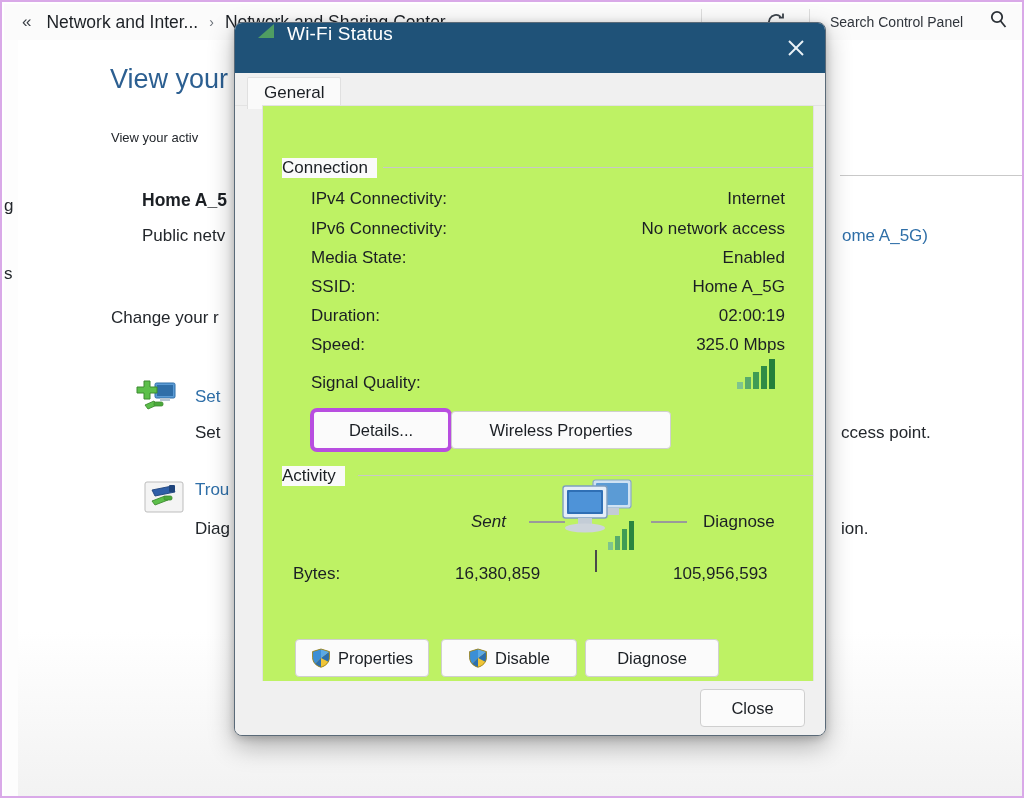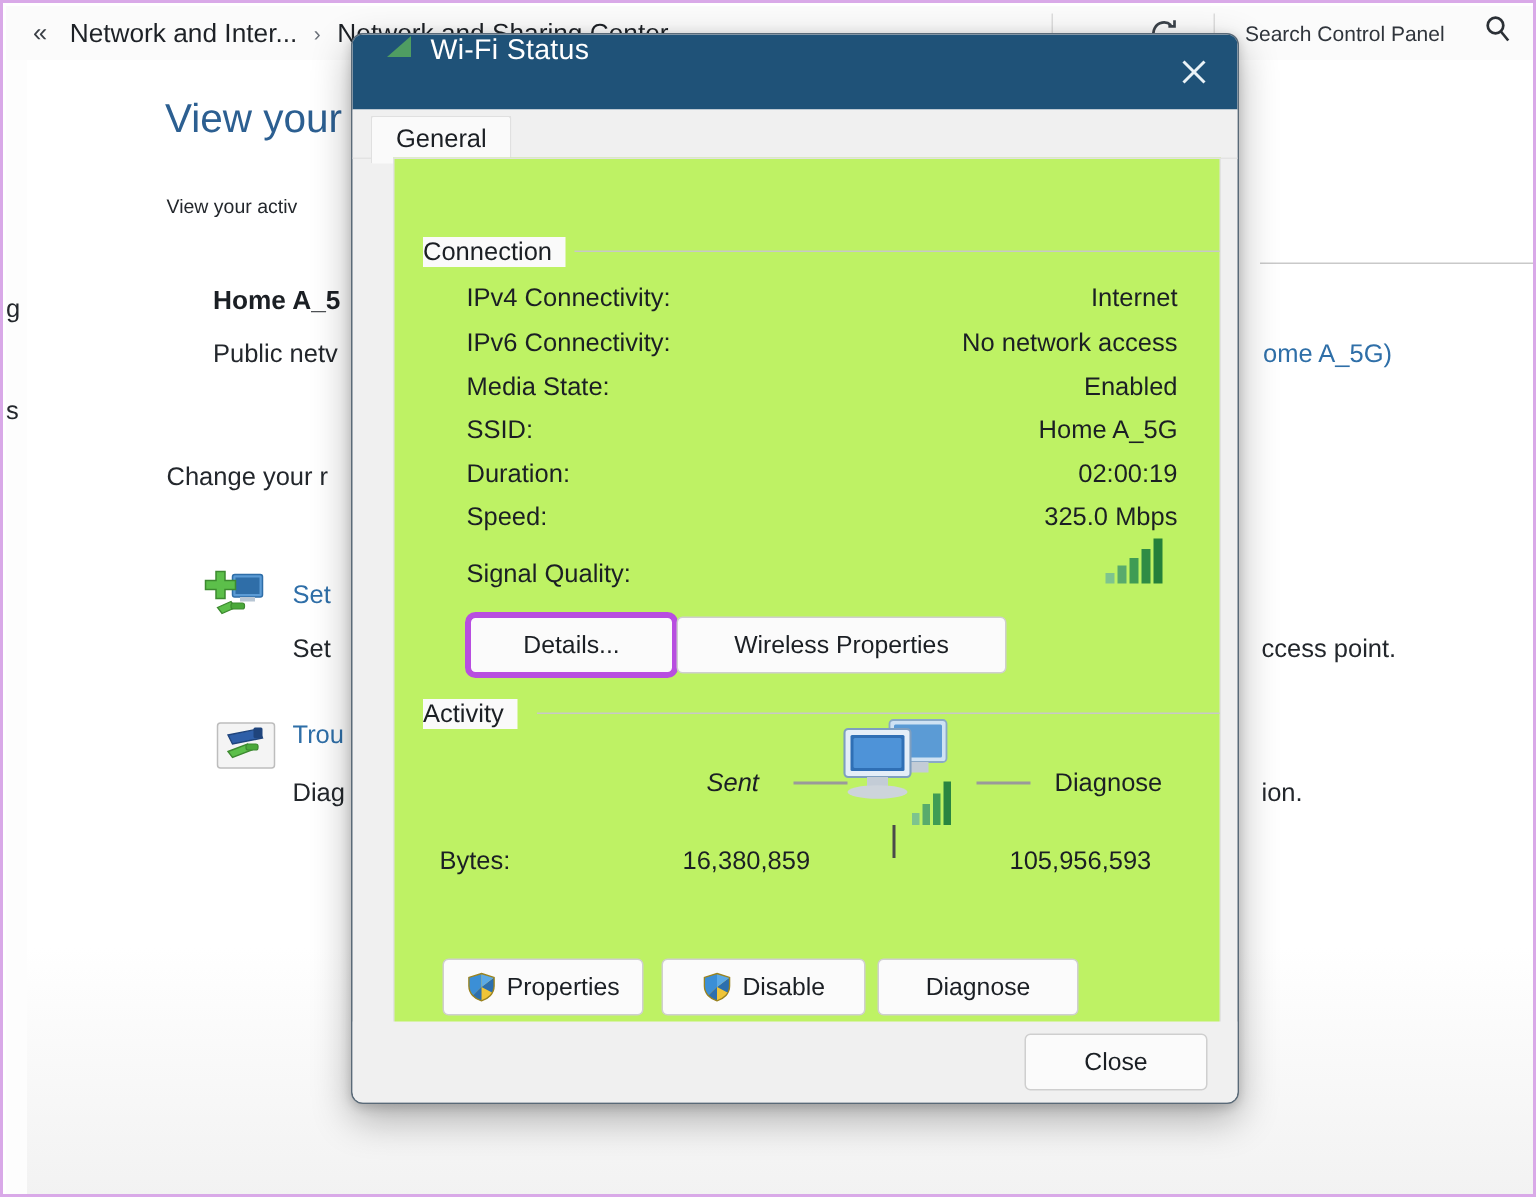--- a/index.html
+++ b/index.html
@@ -334,21 +334,21 @@
 
   #footer {
     position: absolute;
     left: 0; bottom: 0;
     width: 100%; height: 54px;
     background: #f0f0f0;
   }
   #btn-close-dlg {
     position: absolute;
     right: 20px; top: 8px;
-    width: 122px; height: 38px;
+    width: 105px; height: 38px;
   }
 </style>
 </head>
 <body>
 
 <div id="screen">
 
   <div id="cp-window">
 
     <div id="addressbar">

